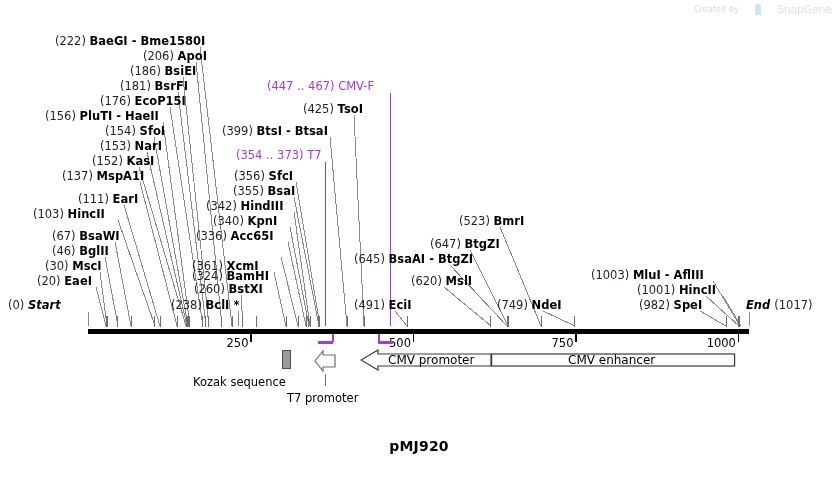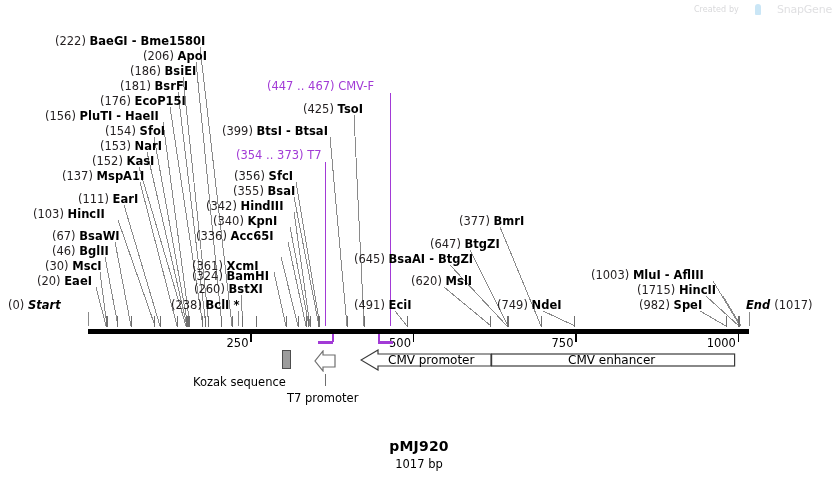--- a/index.html
+++ b/index.html
@@ -295,24 +295,24 @@
       <div class="lbl " style="left: 213px; top: 221px;"><span class="pos">(340) </span><span class="nm">KpnI</span></div>
       <div class="lbl " style="left: 206px; top: 206px;"><span class="pos">(342) </span><span class="nm">HindIII</span></div>
       <div class="lbl " style="left: 233px; top: 191px;"><span class="pos">(355) </span><span class="nm">BsaI</span></div>
       <div class="lbl " style="left: 234px; top: 176px;"><span class="pos">(356) </span><span class="nm">SfcI</span></div>
       <div class="lbl " style="left: 222px; top: 131px;"><span class="pos">(399) </span><span class="nm">BtsI  -  BtsaI</span></div>
       <div class="lbl " style="left: 303px; top: 109px;"><span class="pos">(425) </span><span class="nm">TsoI</span></div>
       <div class="lbl " style="left: 354px; top: 305px;"><span class="pos">(491) </span><span class="nm">EciI</span></div>
       <div class="lbl " style="left: 411px; top: 281px;"><span class="pos">(620) </span><span class="nm">MslI</span></div>
       <div class="lbl " style="left: 354px; top: 259px;"><span class="pos">(645) </span><span class="nm">BsaAI  -  BtgZI</span></div>
       <div class="lbl " style="left: 430px; top: 244px;"><span class="pos">(647) </span><span class="nm">BtgZI</span></div>
-      <div class="lbl " style="left: 459px; top: 221px;"><span class="pos">(377) </span><span class="nm">BmrI</span></div>
+      <div class="lbl " style="left: 459px; top: 221px;"><span class="pos">(523) </span><span class="nm">BmrI</span></div>
       <div class="lbl " style="left: 497px; top: 305px;"><span class="pos">(749) </span><span class="nm">NdeI</span></div>
       <div class="lbl " style="left: 639px; top: 305px;"><span class="pos">(982) </span><span class="nm">SpeI</span></div>
-      <div class="lbl " style="left: 637px; top: 290px;"><span class="pos">(1715) </span><span class="nm">HincII</span></div>
+      <div class="lbl " style="left: 637px; top: 290px;"><span class="pos">(1001) </span><span class="nm">HincII</span></div>
       <div class="lbl " style="left: 591px; top: 275px;"><span class="pos">(1003) </span><span class="nm">MluI  -  AflIII</span></div>
       <div class="lbl purple" style="left: 236px; top: 155px;"><span class="pos">(354 .. 373) </span><span class="nm">T7</span></div>
       <div class="lbl purple" style="left: 267px; top: 86px;"><span class="pos">(447 .. 467) </span><span class="nm">CMV-F</span></div>
       <div class="lbl terminus" style="left: 8px; top: 305px;"><span class="pos">(0) </span><span class="nm">Start</span></div>
       <div class="lbl terminus" style="left: 746px; top: 305px;"><span class="nm">End  </span><span class="pos">(1017)</span></div>
     </div>
 
   <div id="backbone"></div>
   <div id="ruler-layer">
       <div class="tick" style="left: 250.488px;"></div>
@@ -344,16 +344,15 @@
   </svg>
   <div class="feat-text-in" style="left:388px; top:353px;">CMV promoter</div>
 
   <svg id="cmv-enh" style="left:491px; top:349px;" width="245" height="22" viewBox="0 0 245 22">
     <rect x="0.6" y="5" width="243" height="12" fill="#ffffff" stroke="#3a3a3a" stroke-width="1.2"></rect>
   </svg>
   <div class="feat-text-in" style="left:568px; top:353px;">CMV enhancer</div>
 
   <div id="title-block">
     <div id="plasmid-name">pMJ920</div>
-    <div id="plasmid-size">1017 bp</div>
   </div>
 
 </div>
 
 </body></html>

